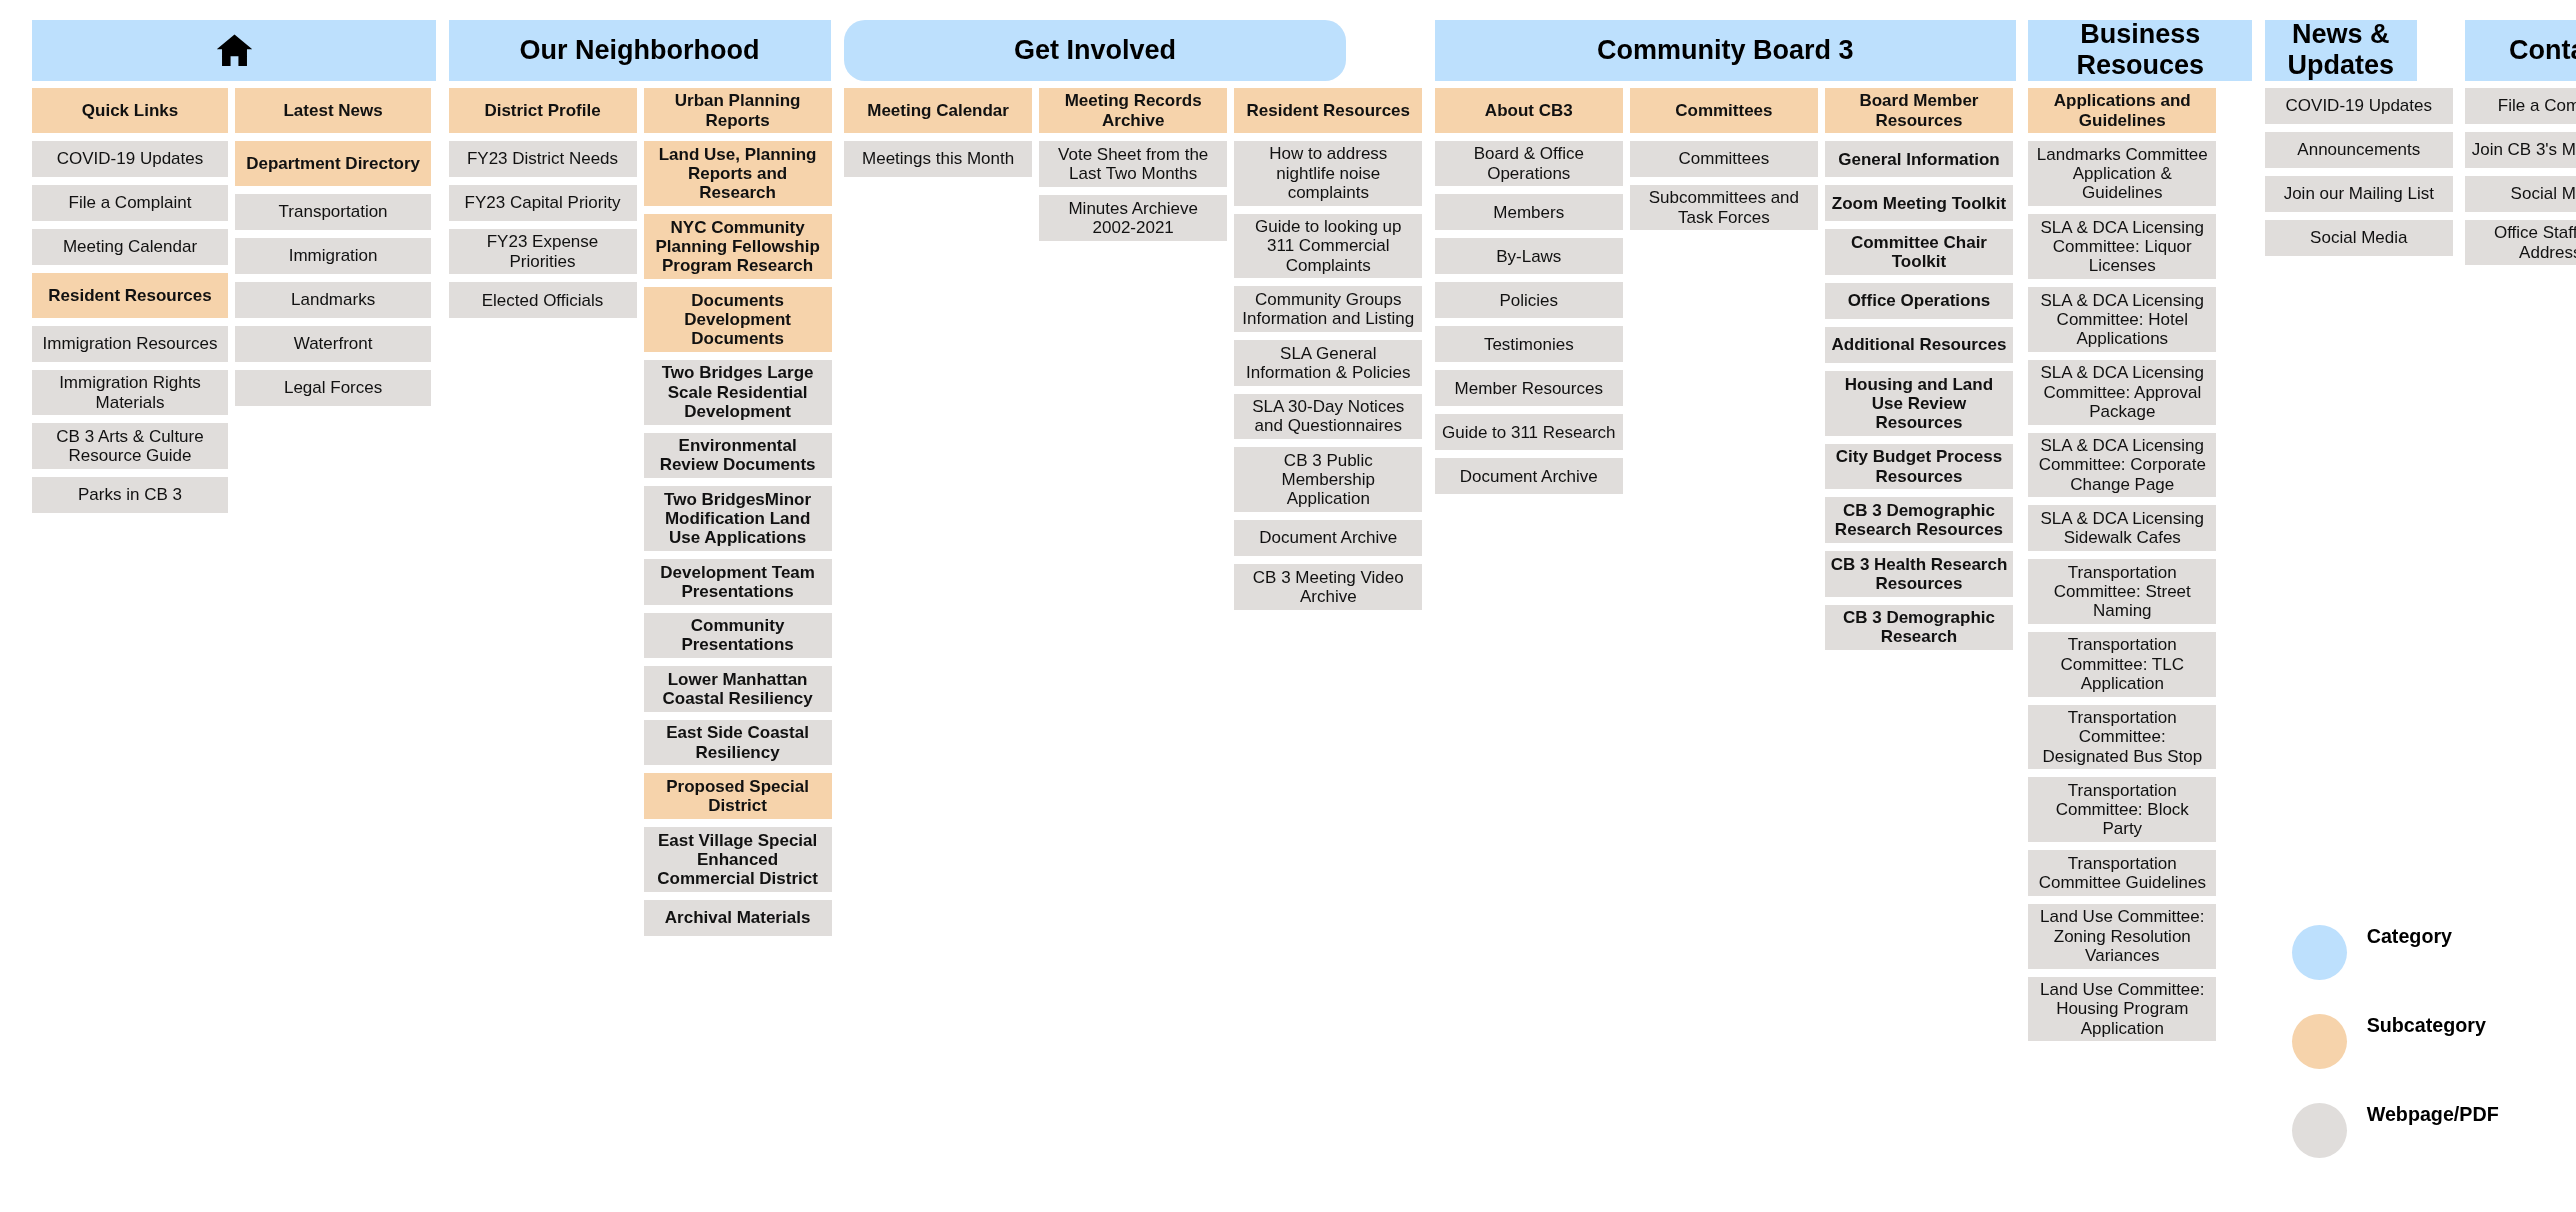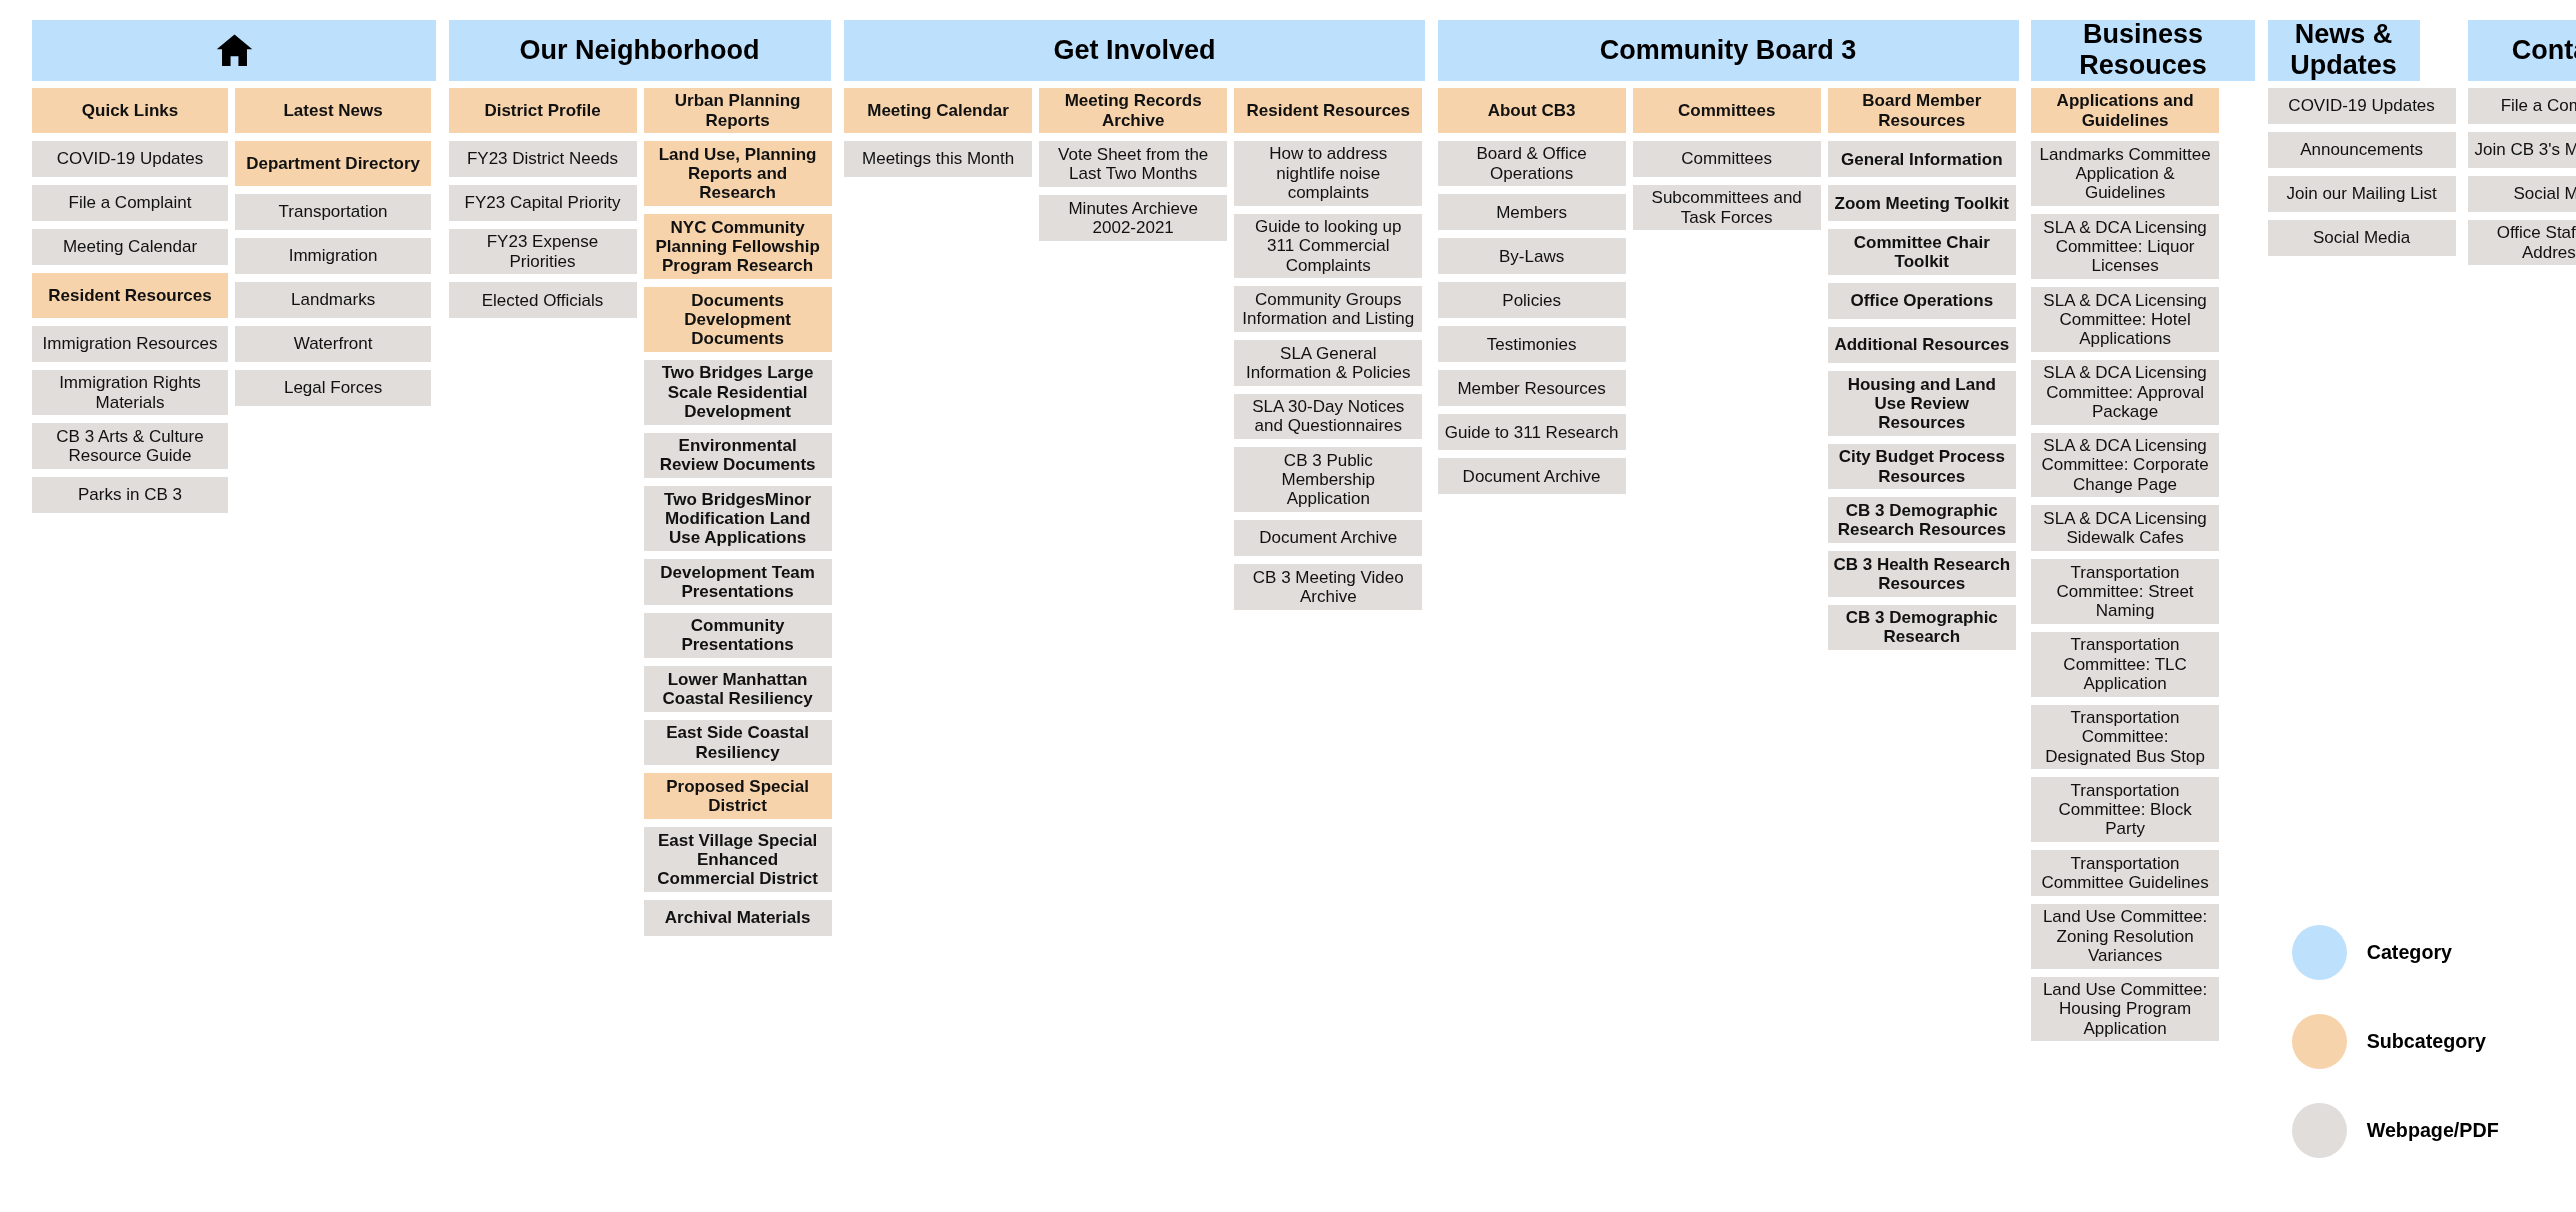--- a/index.html
+++ b/index.html
@@ -79,21 +79,21 @@
 
   
   .legend {
     position: absolute;
     left: 2292px;
     top: 925px;
     display: flex;
     flex-direction: column;
     gap: 34px;
   }
-  .legend-row { display: flex; align-items: center; gap: 19.7px; }
+  .legend-row { display: flex; align-items: flex-start; gap: 19.7px; }
   .legend-dot { width: 55px; height: 55px; border-radius: 50%; flex: 0 0 auto; }
   .legend-label { font-size: 19.7px; font-weight: bold; color: #000; white-space: nowrap; }
 </style>
 </head>
 <body>
 
 <div id="sitemap">
   <div class="columns" id="columns-root">
       <div class="column">
         <div class="cat-header" style="width: 404px;">
@@ -150,21 +150,21 @@
             <div class="cell page bold">Community Presentations</div>
             <div class="cell page bold">Lower Manhattan Coastal Resiliency</div>
             <div class="cell page bold">East Side Coastal Resiliency</div>
             <div class="cell sub">Proposed Special District</div>
             <div class="cell page bold">East Village Special Enhanced Commercial District</div>
             <div class="cell page bold">Archival Materials</div>
           </div>
         </div>
       </div>
       <div class="column">
-        <div class="cat-header" style="width: 581px;">
+        <div class="cat-header" style="width: 502px; border-radius: 21px;">
           <span>Get Involved</span>
         </div>
         <div class="subcols">
           <div class="subcol" style="width: 188px;">
             <div class="cell sub">Meeting Calendar</div>
             <div class="cell page">Meetings this Month</div>
           </div>
           <div class="subcol" style="width: 188px;">
             <div class="cell sub">Meeting Records Archive</div>
             <div class="cell page">Vote Sheet from the Last Two Months</div>

